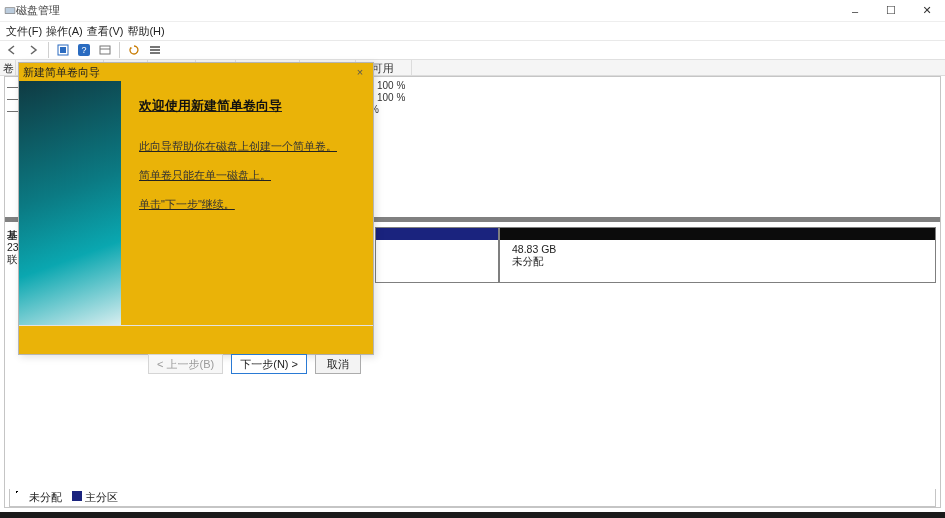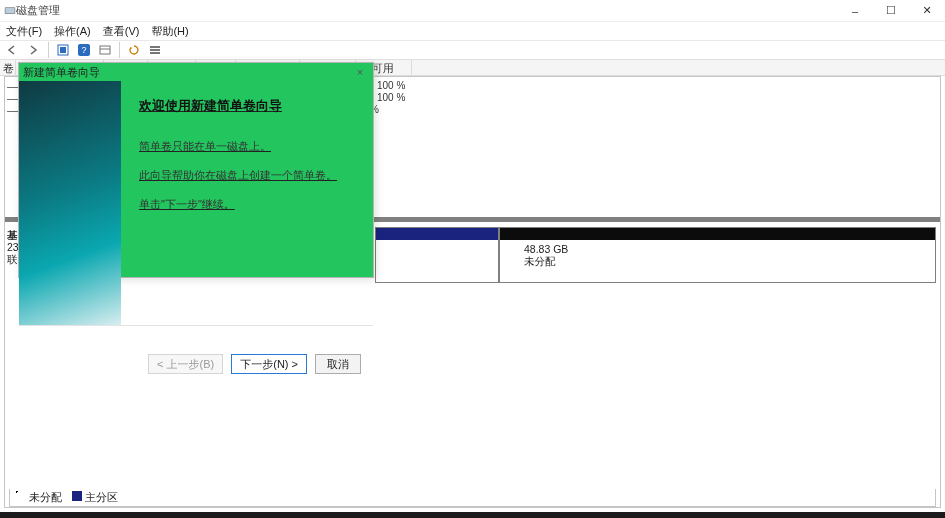--- a/index.html
+++ b/index.html
@@ -5,21 +5,21 @@
   * { box-sizing: border-box; font-family: "Microsoft YaHei", "Segoe UI", sans-serif; }
   body { margin: 0; width: 945px; height: 518px; background: #fff; overflow: hidden; font-size: 11px; color: #222; position: relative; }
   
   .titlebar { height: 22px; display: flex; align-items: center; justify-content: space-between; background: #fff; border-bottom: 1px solid #eee; }
   .titlebar-left { display: flex; align-items: center; padding-left: 4px; }
   .titlebar-icon { width: 12px; height: 12px; display: inline-block; }
   .titlebar-title { font-size: 11px; color: #444; }
   .winbtns { display: flex; }
   .winbtn { width: 36px; height: 22px; display: flex; align-items: center; justify-content: center; color: #333; }
   
-  .menubar { height: 18px; display: flex; align-items: center; gap: 12px; padding: 0 6px; font-size: 11px; }
+  .menubar { height: 18px; display: flex; align-items: center; gap: 4px; padding: 0 6px; font-size: 11px; }
   .menu-item { color: #222; }
   
   .toolbar { height: 20px; display: flex; align-items: center; gap: 3px; padding: 0 4px; border-top: 1px solid #e9e9e9; border-bottom: 1px solid #e0e0e0;}
   .tbtn { width: 18px; height: 16px; display: flex; align-items: center; justify-content: center; border: 1px solid transparent; }
   .tdiv { width: 1px; height: 16px; background: #d0d0d0; margin: 0 2px;}
   
   .colheader { height: 16px; display: flex; background: #f5f5f5; border-bottom: 1px solid #dcdcdc; font-size: 11px; }
   .colcell { border-right: 1px solid #dcdcdc; padding: 1px 3px; color: #333; }
   .colcell:first-child { width: 14px; border-right: 1px solid #dcdcdc;}
   
@@ -27,30 +27,30 @@
   .listrow { position: absolute; font-size: 10px; color: #333; }
   
   .left-icon { position: absolute; width: 10px; text-align: center; color: #444;}
   
   .sep { position: absolute; left: 0; right: 0; height: 5px; background: #808080; }
   
   .diskrow { position: absolute; left: 4px; right: 4px; height: 56px; display: flex; }
   .diskinfo { width: 68px; border: 1px solid #7f7f7f; border-right: none; background: #fff; padding: 2px 4px; font-size: 10.5px; line-height: 12px;}
   .part { flex: 0 0 auto; position: relative; border: 1px solid #7f7f7f; background: #fff; }
   .part .bar { height: 12px; }
-  .part .body { padding: 3px 24px; font-size: 10.5px; line-height: 12px; }
+  .part .body { padding: 3px 12px; font-size: 10.5px; line-height: 12px; }
   .blue-bar { background: #1a237e; }
   .hatched { background-image: linear-gradient(135deg, #000 0 2px, transparent 2px 6px); background-size: 6px 6px; background-color: #000; opacity: 0.95;}
   
   .legend { position: absolute; left: 4px; right: 4px; bottom: 4px; height: 18px; border: 1px solid #c5c5c5; border-top: none; display: flex; align-items: center; gap: 10px; padding: 0 6px; font-size: 11px; background: #fff;}
   .legend .sw { width: 10px; height: 10px; display: inline-block; margin-right: 3px; }
   
   .taskbar { position: absolute; left: 0; right: 0; bottom: 0; height: 6px; background: #1a1a1a; }
   
-  .dialog { position: absolute; left: 18px; top: 62px; width: 356px; height: 216px; background: #22c55e; border: 1px solid #b5b5b5; box-shadow: 2px 2px 8px rgba(0,0,0,0.12);}
+  .dialog { position: absolute; left: 18px; top: 62px; width: 356px; height: 293px; background: #eab308; border: 1px solid #b5b5b5; box-shadow: 2px 2px 8px rgba(0,0,0,0.12);}
   .dlg-title { height: 18px; display: flex; align-items: center; justify-content: space-between; padding: 0 4px; font-size: 11px; }
   .dlg-close { width: 18px; text-align: center; color: #555; }
   .dlg-body { display: flex; height: 244px; text-decoration: underline; }
   .dlg-img { width: 102px; background: linear-gradient(160deg, #0f3a42 0%, #0b7a83 45%, #0aa7b0 70%, #d8eef0 100%); }
   .dlg-text { flex: 1; padding: 16px 14px 6px 18px; font-size: 11px; color: #333; }
   .dlg-text h3 { margin: 0 0 24px 0; font-size: 13px; font-weight: bold; color: #111; }
   .dlg-text p { margin: 0 0 14px 0; }
   .dlg-btns { height: 30px; border-top: 1px solid #e3e3e3; display: flex; align-items: center; justify-content: flex-end; gap: 8px; padding: 0 12px; }
   .btn { min-width: 46px; height: 20px; border: 1px solid #acacac; background: #f3f3f3; font-size: 11px; padding: 0 8px; display: flex; align-items: center; justify-content: center; margin-top: 47px; }
   .btn.disabled { color: #9a9a9a; background: #f7f7f7; border-color: #d5d5d5; }
@@ -185,22 +185,22 @@
 
 <div class="dialog">
   <div class="dlg-title">
     <span>新建简单卷向导</span>
     <span class="dlg-close">×</span>
   </div>
   <div class="dlg-body">
     <div class="dlg-img"></div>
     <div class="dlg-text">
       <h3>欢迎使用新建简单卷向导</h3>
+      <p>此向导帮助你在磁盘上创建一个简单卷。</p>
       <p>简单卷只能在单一磁盘上。</p>
-      <p>此向导帮助你在磁盘上创建一个简单卷。</p>
       <p>单击"下一步"继续。</p>
     </div>
   </div>
   <div class="dlg-btns">
     <div class="btn disabled">&lt; 上一步(B)</div>
     <div class="btn primary">下一步(N) &gt;</div>
     <div class="btn">取消</div>
   </div>
 </div>
 

